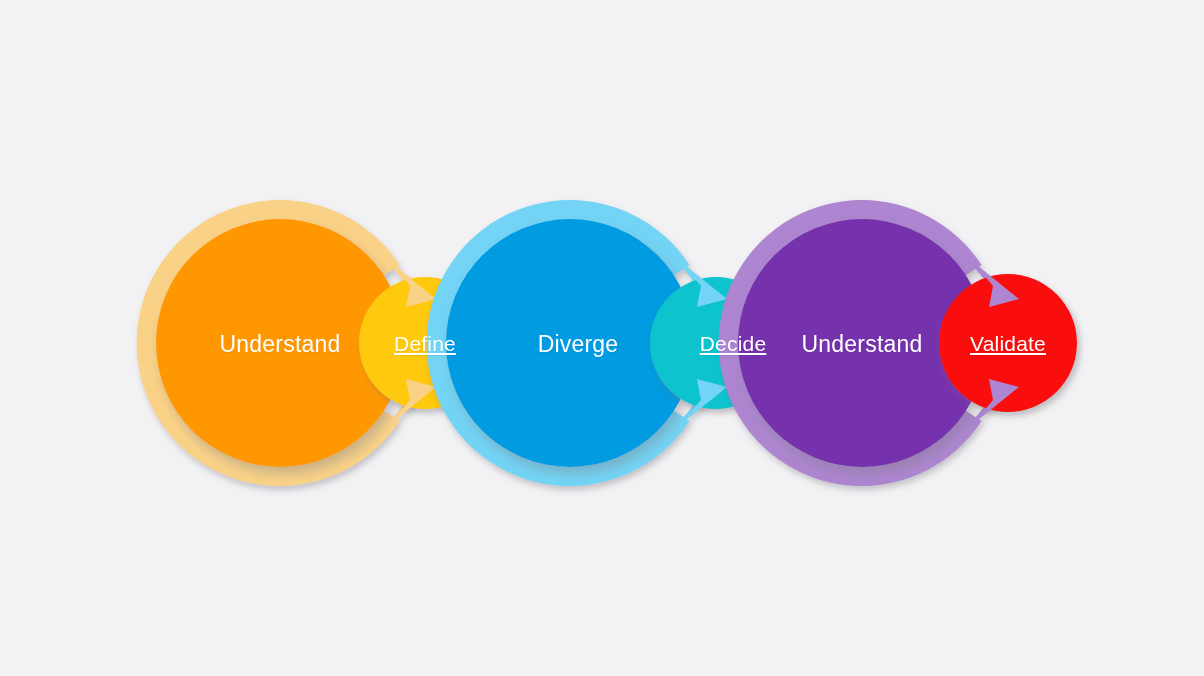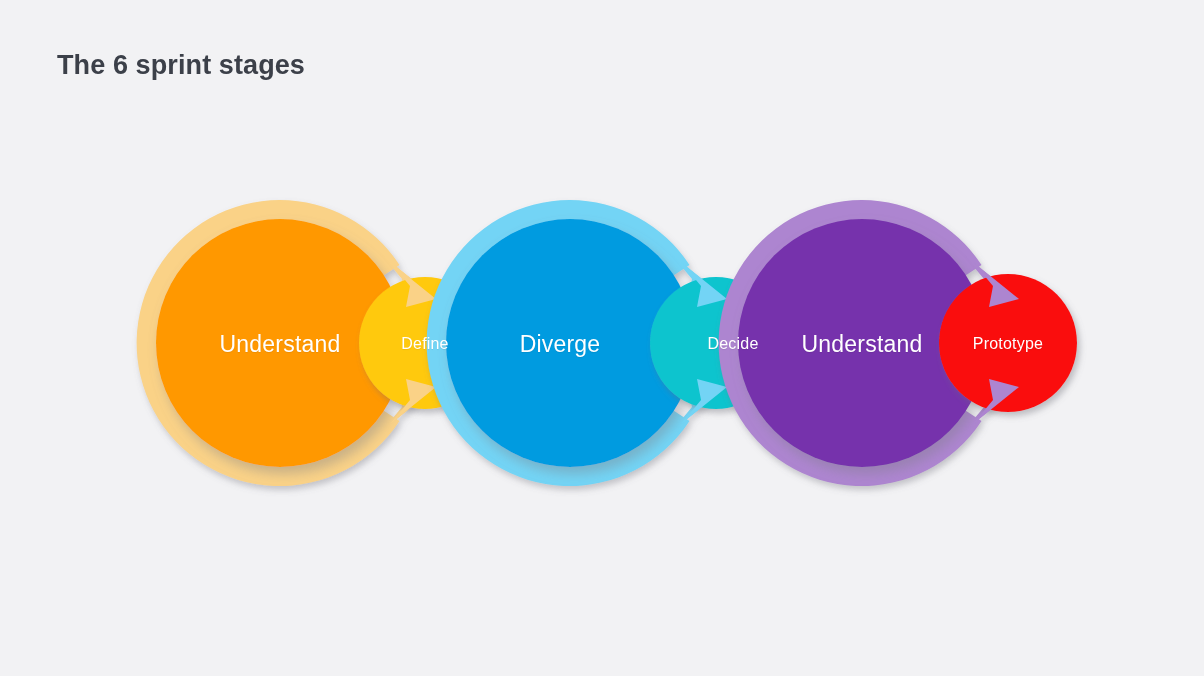--- a/index.html
+++ b/index.html
@@ -56,29 +56,29 @@
     transform: translate(-50%, -50%);
     color: #ffffff;
     font-size: 23px;
     font-weight: 400;
     letter-spacing: 0.2px;
     white-space: nowrap;
     text-shadow: 0 1px 1px rgba(0,0,0,0.07);
     pointer-events: none;
   }
   .stage-label.small {
-    font-size: 16px;
+    font-size: 21px;
+    text-decoration: underline;
   }
 </style>
 </head>
 <body>
 
 <div id="slide">
 
-  <div id="page-title">The 6 sprint stages</div>
 
   <div id="diagram-wrap">
 
     <svg id="diagram-svg" width="1204" height="676" viewBox="0 0 1204 676">
       <defs>
         <filter id="softShadow" x="-30%" y="-30%" width="180%" height="180%">
           <feDropShadow dx="4" dy="7" stdDeviation="6" flood-color="#7b7b84" flood-opacity="0.38"></feDropShadow>
         </filter>
         <filter id="tinyShadow" x="-40%" y="-40%" width="200%" height="200%">
           <feDropShadow dx="3" dy="4" stdDeviation="3" flood-color="#6f6f78" flood-opacity="0.40"></feDropShadow>
@@ -165,22 +165,22 @@
         <circle cx="1008" cy="343" r="69" fill="#fa0f0f" filter="url(#tinyShadow)"></circle>
         <path fill="#ad85d0" d="M 973 262 L 1019 299 L 989 307 L 993 286 Z"></path>
         <path fill="#ad85d0" d="M 973 424 L 1019 387 L 989 379 L 993 400 Z"></path>
       </g>
     </svg>
 
     <div class="stage-label" style="left:280px; top:344px;">Understand</div>
 
     <div class="stage-label small" style="left:425px; top:344px;">Define</div>
 
-    <div class="stage-label" style="left:560px; top:344px;">Diverge</div>
+    <div class="stage-label" style="left:578px; top:344px;">Diverge</div>
 
     <div class="stage-label small" style="left:716px; top:344px;margin-left:17px;">Decide</div>
 
     <div class="stage-label" style="left:862px; top:344px;">Understand</div>
 
-    <div class="stage-label small" style="left:1008px; top:344px;">Prototype</div>
+    <div class="stage-label small" style="left:1008px; top:344px;">Validate</div>
 
   </div>
 </div>
 
 </body></html>

